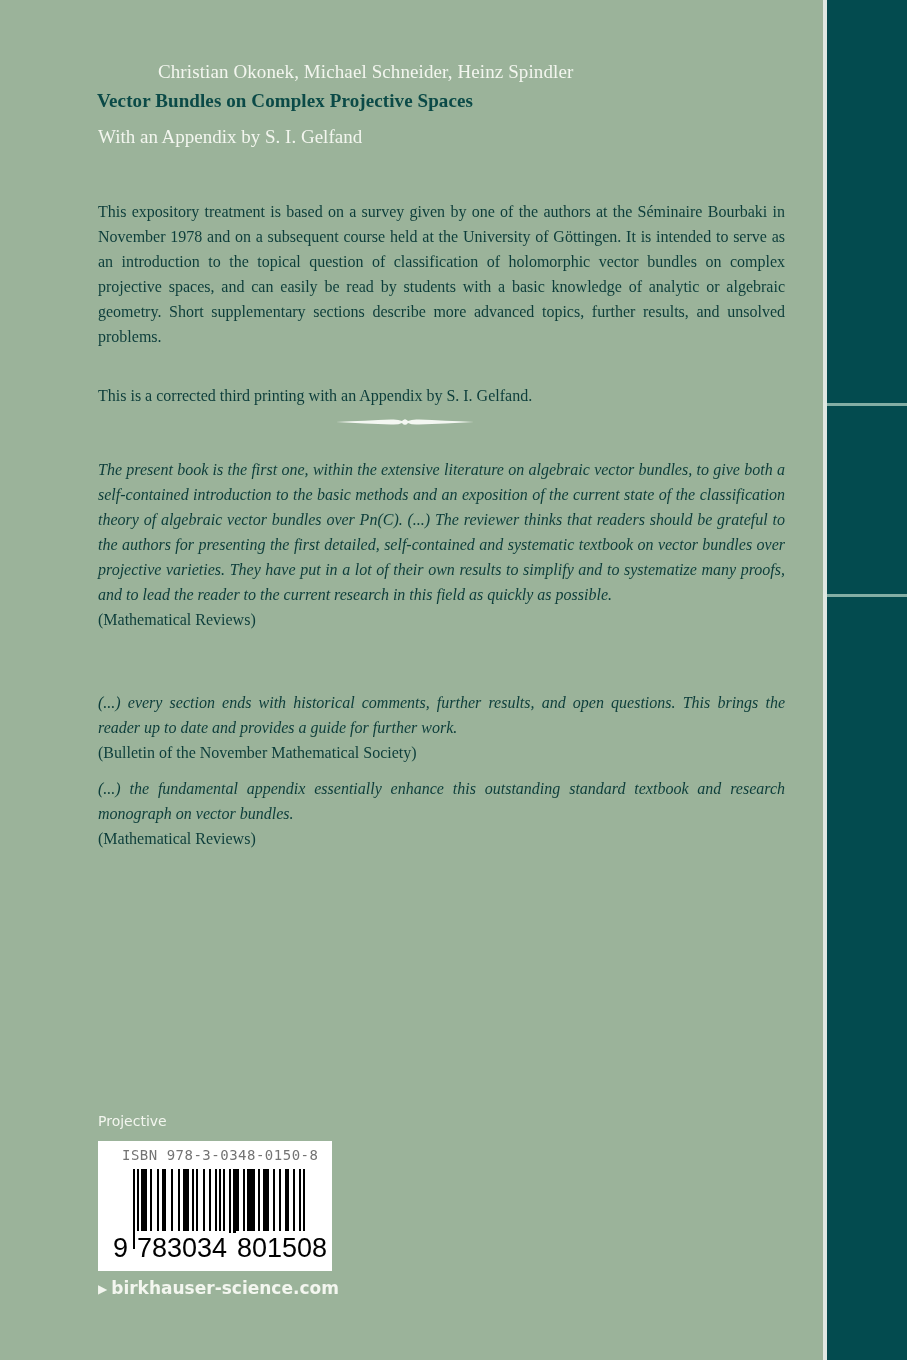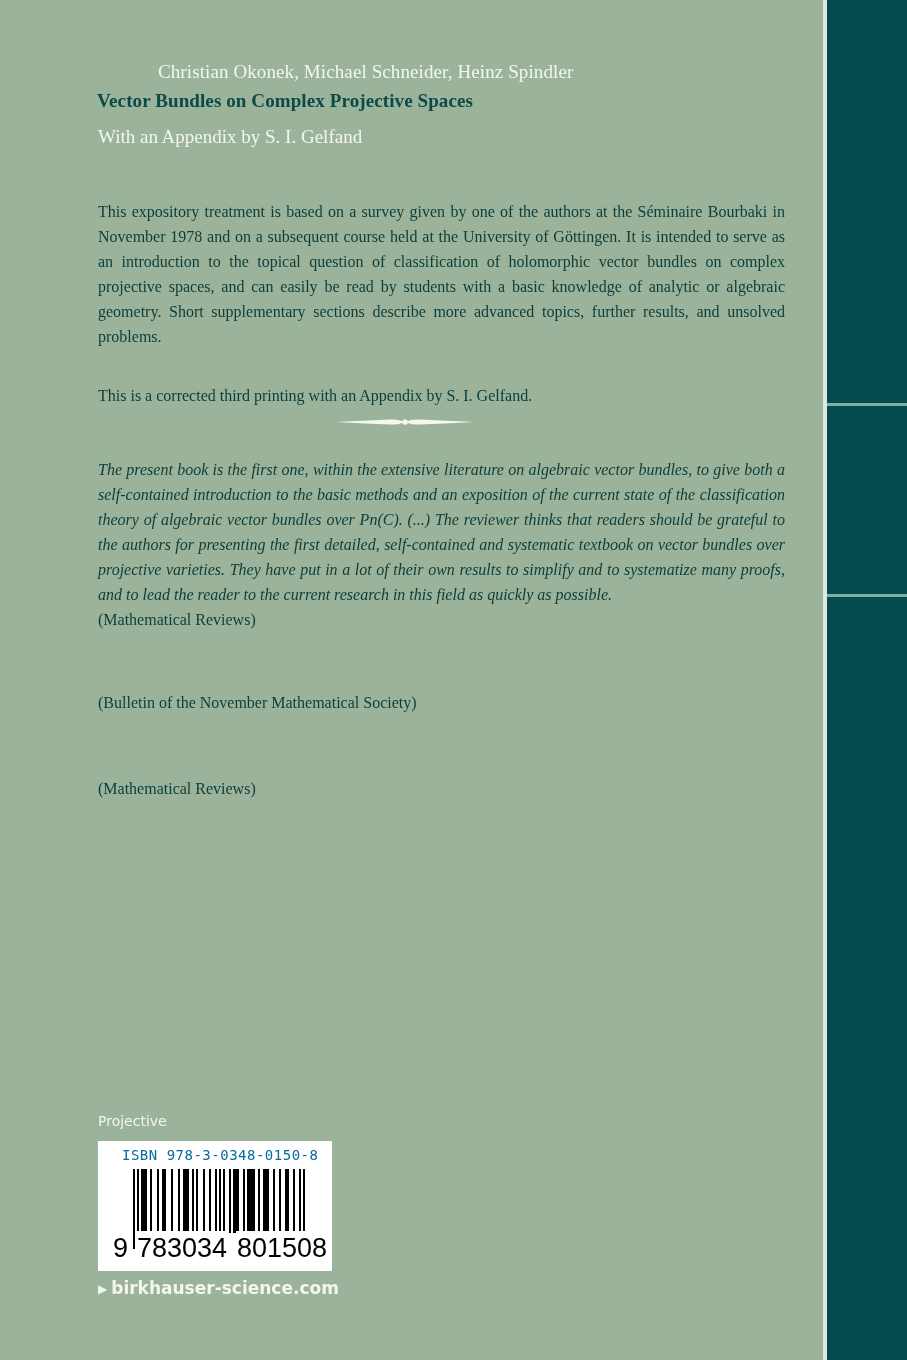--- a/index.html
+++ b/index.html
@@ -11,21 +11,21 @@
   .authors { position:absolute; left:110px; top:61px; font-family:"Liberation Serif",serif; font-size:19px; color:#f3f6ef; letter-spacing:0.1px;margin-left:48px; }
   .title { position:absolute; left:97px; top:90px; font-family:"Liberation Serif",serif; font-weight:bold; font-size:19px; color:#0b4a47; letter-spacing:0.1px; }
   .subtitle { position:absolute; left:98px; top:126px; font-family:"Liberation Serif",serif; font-size:19px; color:#f3f6ef; }
   .body-text { position:absolute; left:98px; width:687px; font-family:"Liberation Serif",serif; font-size:16px; line-height:25px; color:#0c3d3a; text-align:justify; }
   .body-text.last-left { text-align-last:left; }
   .italic { font-style:italic; }
   .source { font-style:normal; display:block; text-align:left; }
   .ornament { position:absolute; left:336px; top:415px; width:138px; height:14px; }
   .category { position:absolute; left:98px; top:1113px; font-family:"DejaVu Sans","Liberation Sans",sans-serif; font-size:14px; color:#f3f6ef; }
   .barcode-box { position:absolute; left:98px; top:1141px; width:234px; height:130px; background:#ffffff; }
-  .isbn-text { position:absolute; left:24px; top:6px; font-family:"DejaVu Sans Mono","Liberation Mono",monospace; font-size:14px; color:#0369a1; letter-spacing:0.5px; }
+  .isbn-text { position:absolute; left:24px; top:6px; font-family:"DejaVu Sans Mono","Liberation Mono",monospace; font-size:14px; color:#737373; letter-spacing:0.5px; }
   .bars { position:absolute; left:35px; top:28px; width:172px; height:80px; }
   .barnum { position:absolute; top:90px; font-family:"Liberation Sans",sans-serif; font-size:27px; color:#000; background:#fff; line-height:34px; padding:0 1px; }
   .website { position:absolute; left:98px; top:1278px; font-family:"DejaVu Sans","Liberation Sans",sans-serif; font-weight:bold; font-size:17px; color:#f3f6ef; }
   .website .arrow { font-size:12px; margin-right:4px; position:relative; top:-1px; }
 </style>
 </head>
 <body>
 
 <div class="cover"></div>
 <div class="spine-line"></div>
@@ -44,24 +44,26 @@
   <path d="M0 7 Q30 5.5 55 4.5 Q62 4 66 6 Q69 3 72 6 Q76 4 83 4.5 Q108 5.5 138 7 Q108 8.5 83 9.5 Q76 10 72 8 Q69 11 66 8 Q62 10 55 9.5 Q30 8.5 0 7 Z" fill="#f4f7f2"></path>
   <circle cx="69" cy="7" r="2.6" fill="#f4f7f2"></circle>
 </svg>
 
 <div class="body-text italic last-left" style="top:457px;">
   <span>The present book is the first one, within the extensive literature on algebraic vector bundles, to give both a self-contained introduction to the basic methods and an exposition of the current state of the classification theory of algebraic vector bundles over Pn(C). (...) The reviewer thinks that readers should be grateful to the authors for presenting the first detailed, self-contained and systematic textbook on vector bundles over projective varieties. They have put in a lot of their own results to simplify and to systematize many proofs, and to lead the reader to the current research in this field as quickly as possible.</span>
   <span class="source">(Mathematical Reviews)</span>
 </div>
 
 <div class="body-text italic last-left" style="top:690px;">
+  <span>(...) every section ends with historical comments, further results, and open questions. This brings the reader up to date and provides a guide for further work.</span>
   <span class="source">(Bulletin of the November Mathematical Society)</span>
 </div>
 
 <div class="body-text italic last-left" style="top:776px;">
+  <span>(...) the fundamental appendix essentially enhance this outstanding standard textbook and research monograph on vector bundles.</span>
   <span class="source">(Mathematical Reviews)</span>
 </div>
 
 <div class="category">Projective</div>
 
 <div class="barcode-box">
   <div class="isbn-text">ISBN 978-3-0348-0150-8</div>
   <svg class="bars" viewBox="0 0 172 80" preserveAspectRatio="none">
     <g fill="#000">
       <rect x="0" y="0" width="2" height="80"></rect>

